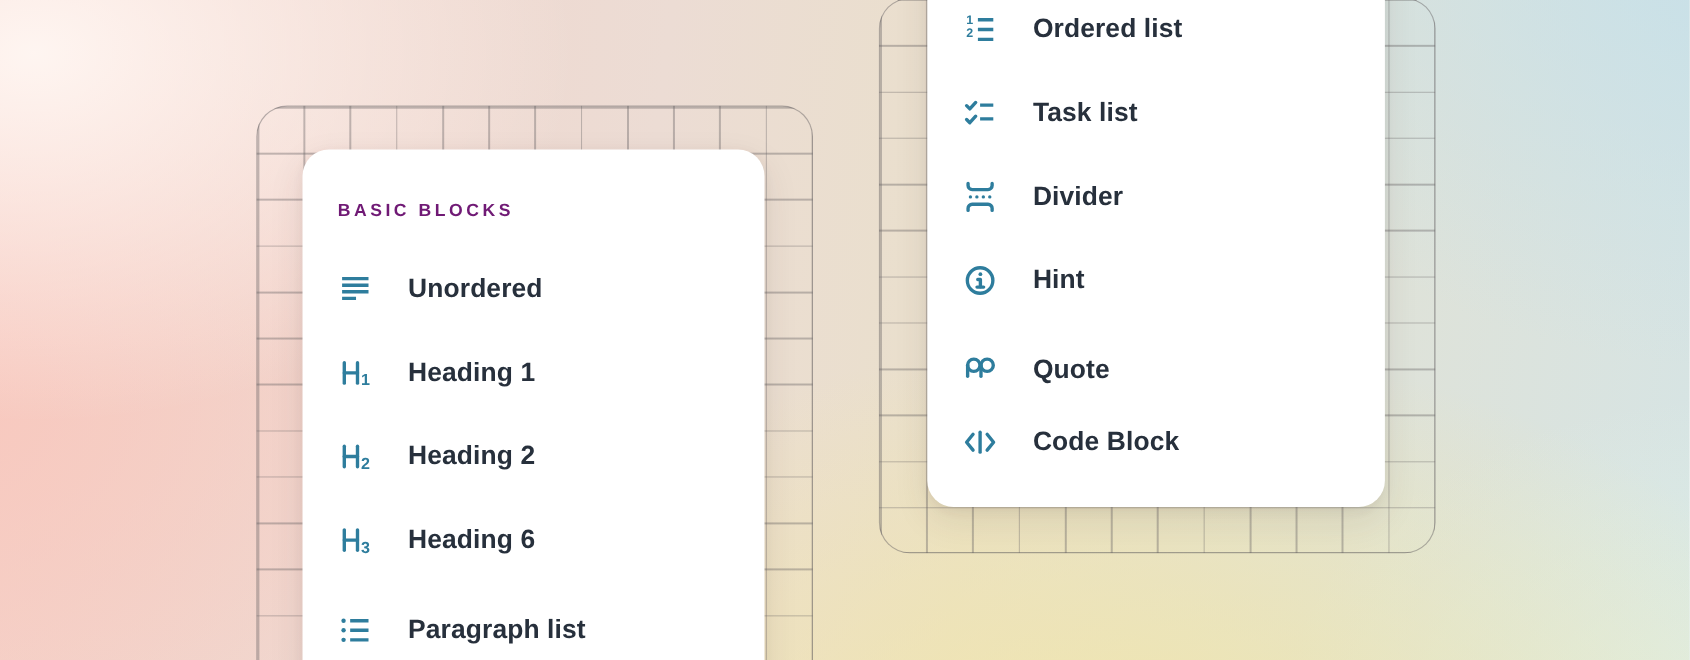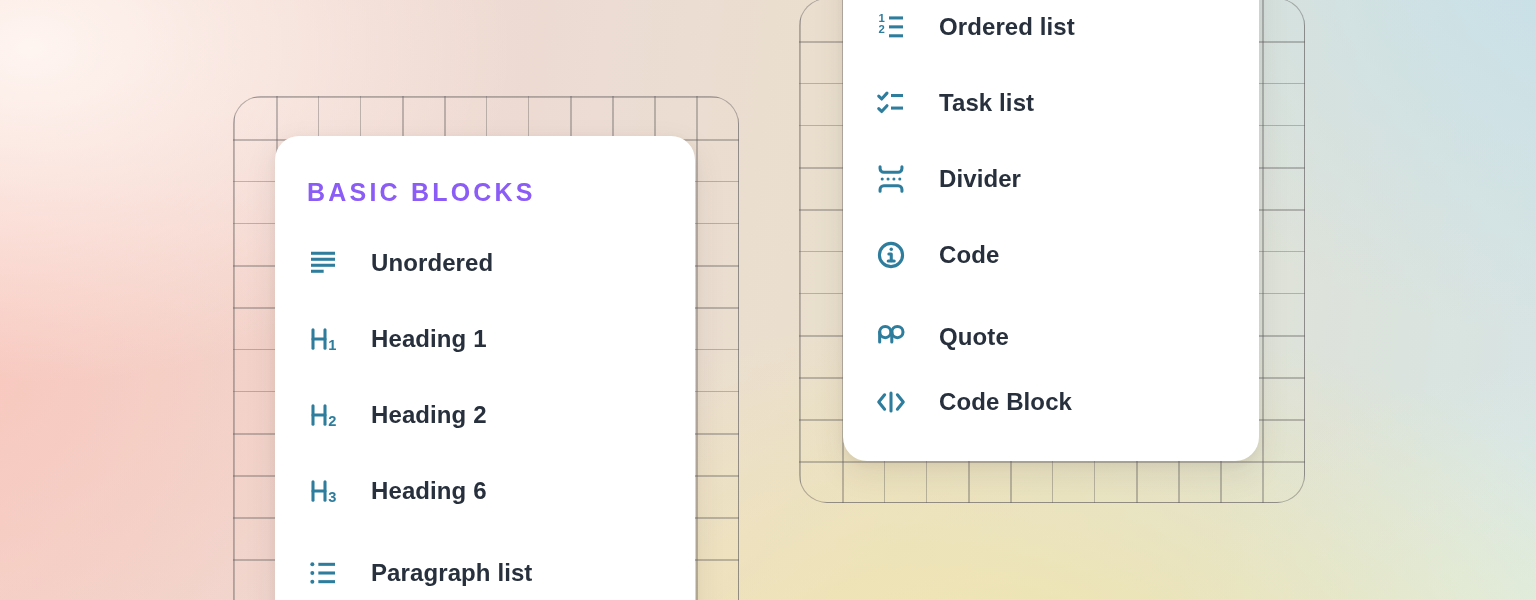--- a/index.html
+++ b/index.html
@@ -25,21 +25,21 @@
   .grid-panel.left{left:233px;top:96px;width:504px;height:546px;}
   .grid-panel.right{left:799px;top:-2px;width:504px;height:503px;}
   .card{
     position:absolute;background:#ffffff;border-radius:24px;
     box-shadow:0 12px 32px rgba(70,50,45,.10), 0 3px 10px rgba(70,50,45,.06);
   }
   .card.left{left:275px;top:136px;width:420px;height:560px;}
   .card.right{left:843px;top:-100px;width:416px;height:561px;}
   .section-title{
     position:absolute;left:32px;top:44px;height:24px;line-height:24px;
-    font-size:25px;font-weight:700;letter-spacing:3.2px;color:#8b5cf6;white-space:nowrap;
+    font-size:16px;font-weight:700;letter-spacing:3.2px;color:#701a75;white-space:nowrap;
   }
   .menu-row{
     position:absolute;left:32px;right:20px;height:76px;
     display:flex;align-items:center;gap:32px;cursor:pointer;
   }
   .r1{top:89px}.r2{top:165px}.r3{top:241px}.r4{top:317px}.r5{top:399px}.r6{top:464px}
   .icon{width:32px;height:32px;flex:0 0 32px;}
   .icon svg{width:32px;height:32px;display:block;}
   .icon svg .stroke{stroke:#2E7D9D;stroke-width:2.3;fill:none;}
   .icon svg .rnd{stroke-linecap:round;stroke-linejoin:round;}
@@ -186,21 +186,21 @@
       <span class="icon">
         <svg viewBox="0 0 24 24">
           <circle class="stroke" cx="12" cy="12" r="8.7"></circle>
           <circle class="fill" cx="12.2" cy="7.7" r="1.3"></circle>
           <g class="stroke rnd" stroke-width="1.9">
               <path d="M10.4 11.3 H12.2 V16.3"></path>
               <path d="M9.9 16.5 H14.4"></path>
             </g>
         </svg>
       </span>
-      <span class="label">Code</span>
+      <span class="label">Hint</span>
     </div>
 
     <div class="menu-row r5">
       <span class="icon">
         <svg viewBox="0 0 24 24">
           <g class="stroke rnd">
             <circle cx="7.7" cy="8.3" r="4.2"></circle>
               <path d="M3.5 8.3 V15.8"></path>
             <circle cx="16.8" cy="8.3" r="4.2"></circle>
               <path d="M12.6 8.3 V15.8"></path>

